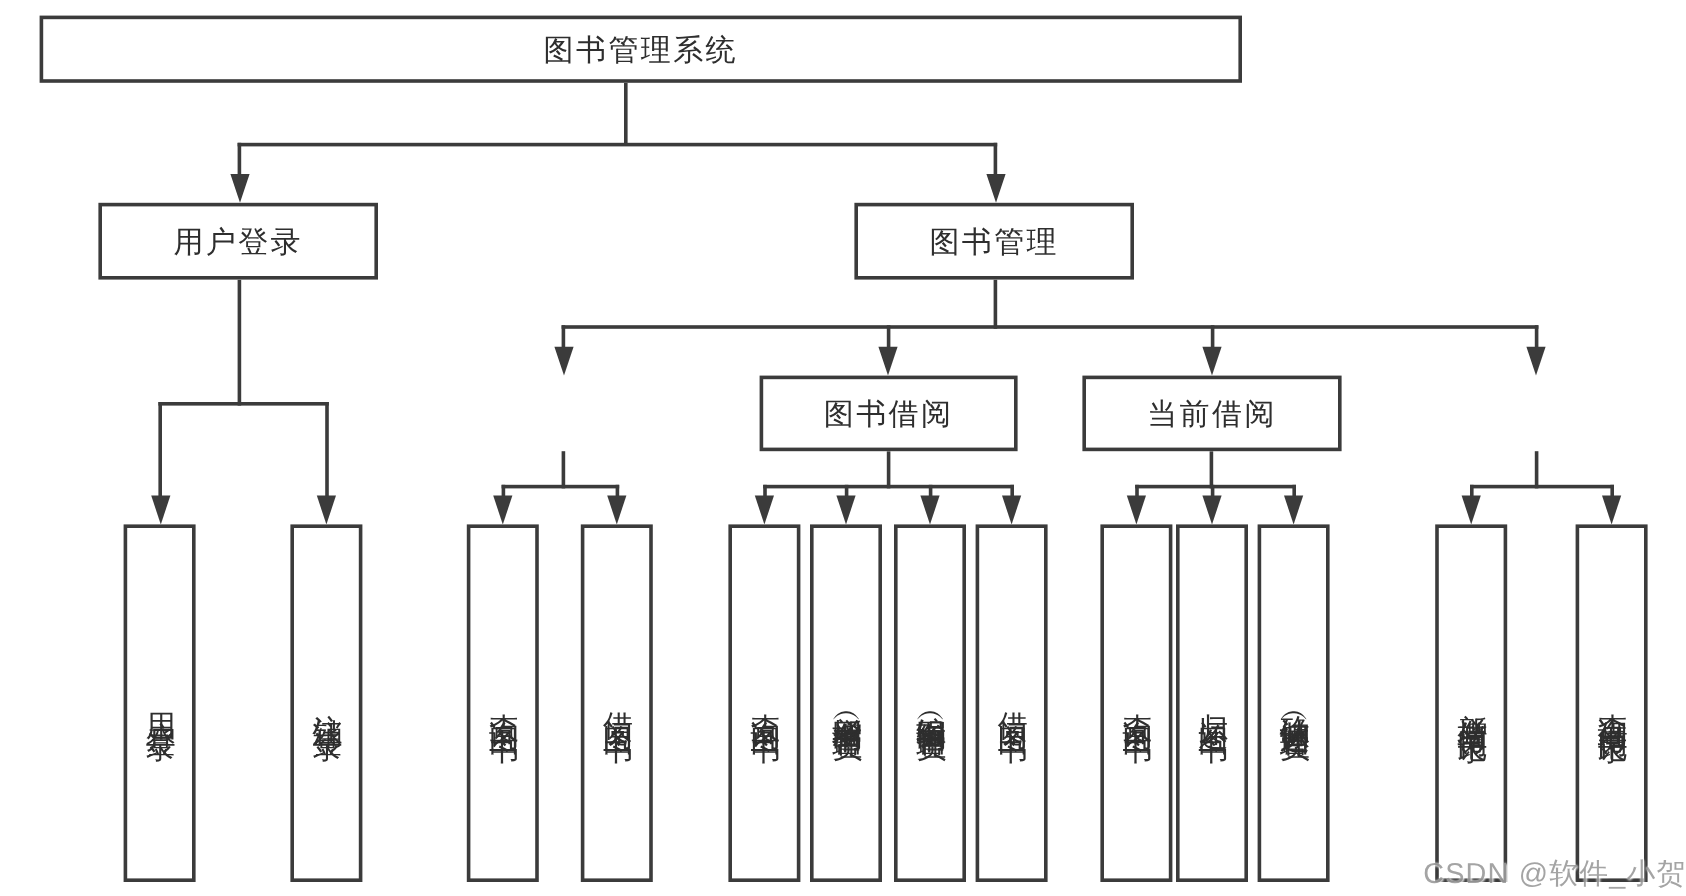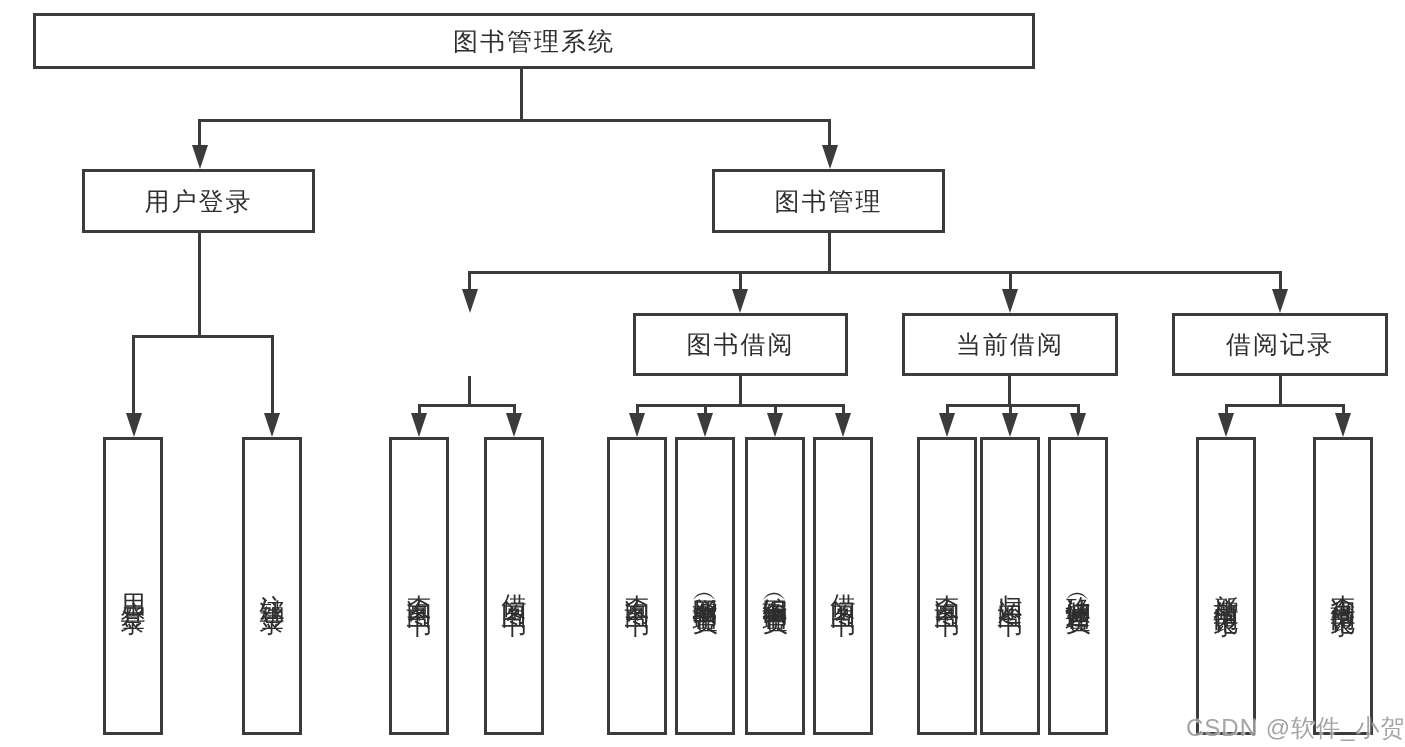--- a/index.html
+++ b/index.html
@@ -89,21 +89,20 @@
   <div class="arrow" style="left:462px; top:289px;"></div>
   <div class="vline" style="left:739px; top:271px; height:21px;"></div>
   <div class="arrow" style="left:732px; top:289px;"></div>
   <div class="vline" style="left:1009px; top:271px; height:21px;"></div>
   <div class="arrow" style="left:1002px; top:289px;"></div>
   <div class="vline" style="left:1279px; top:271px; height:21px;"></div>
   <div class="arrow" style="left:1272px; top:289px;"></div>
 
   <div class="box" style="left:902px; top:313px; width:216px; height:63px;">当前借阅</div>
   <div class="box" style="left:633px; top:313px; width:215px; height:63px;">图书借阅</div>
-  <div class="box" style="left:1172px; top:313px; width:216px; height:63px;">借阅记录</div>
 
   <div class="vline" style="left:468px; top:376px; height:31px;"></div>
   <div class="hline" style="left:418px; top:404px; width:98px;"></div>
   <div class="vline" style="left:418px; top:404px; height:12px;"></div>
   <div class="arrow" style="left:411px; top:413px;"></div>
   <div class="vline" style="left:513px; top:404px; height:12px;"></div>
   <div class="arrow" style="left:506px; top:413px;"></div>
 
   <div class="vline" style="left:739px; top:376px; height:31px;"></div>
   <div class="hline" style="left:636px; top:404px; width:209px;"></div>

